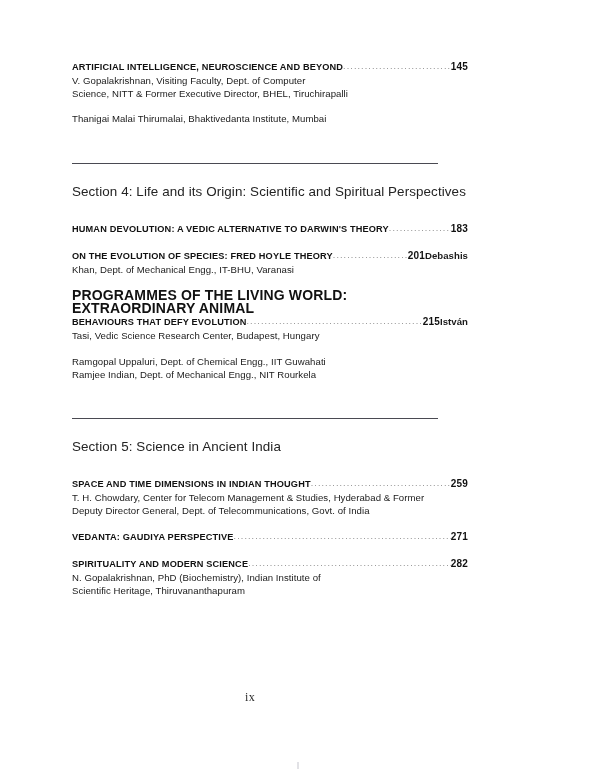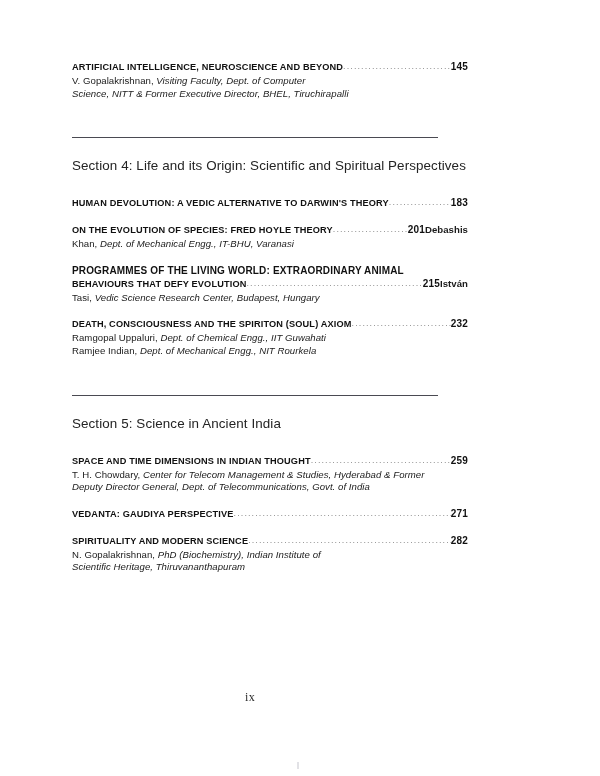--- a/index.html
+++ b/index.html
@@ -71,35 +71,34 @@
   .overflow-name {
     flex: 0 0 auto;
     font-weight: bold;
     font-size: 9.6px;
     color: #1a1a1a;
     white-space: pre;
     letter-spacing: 0.05px;
   }
   
   .entry-title-wrap {
-    font-size: 10px;
+    font-size: 14px;
     font-weight: bold;
     letter-spacing: 0.15px;
     line-height: 13px;
     color: #111111;
   }
   .authors {
     font-size: 9.6px;
     line-height: 12.6px;
     color: #1a1a1a;
     margin-top: 1px;
     letter-spacing: 0.05px;
   }
   .authors .it {
-    font-style: italic;
   }
   .authors .ro {
     font-style: normal;
     margin-top: 40px;
   }
 
   
   .divider {
     width: 366px;
     height: 0;
@@ -151,20 +150,23 @@
           <span class="entry-title">ARTIFICIAL INTELLIGENCE, NEUROSCIENCE AND BEYOND</span>
           <span class="leader"></span>
           <span class="page-num">145</span>
         </div>
         <div class="authors">
           <div><span class="ro">V. Gopalakrishnan, </span><span class="it">Visiting Faculty, Dept. of Computer</span></div>
           <div><span class="it">Science, NITT &amp; Former Executive Director, BHEL, Tiruchirapalli</span></div>
         </div>
       </div>
       <div class="entry">
+        <div class="authors">
+          <div><span class="ro">Thanigai Malai Thirumalai, </span><span class="it">Bhaktivedanta Institute, Mumbai</span></div>
+        </div>
       </div>
       <div class="gap-before-divider"></div>
       <div class="divider"></div>
       <div class="gap-after-divider"></div>
       <div class="section-head">Section 4: Life and its Origin: Scientific and Spiritual Perspectives</div>
       <div class="gap-after-heading"></div>
       <div class="entry">
         <div class="entry-title-line">
           <span class="entry-title">HUMAN DEVOLUTION: A VEDIC ALTERNATIVE TO DARWIN'S THEORY</span>
           <span class="leader"></span>
@@ -188,25 +190,20 @@
           <span class="entry-title">BEHAVIOURS THAT DEFY EVOLUTION</span>
           <span class="leader"></span>
           <span class="page-num">215</span>
           <span class="overflow-name">István</span>
         </div>
         <div class="authors">
           <div><span class="ro">Tasi, </span><span class="it">Vedic Science Research Center, Budapest, Hungary</span></div>
         </div>
       </div>
       <div class="entry">
-        <div class="entry-title-line">
-          <span class="entry-title">DEATH, CONSCIOUSNESS AND THE SPIRITON (SOUL) AXIOM</span>
-          <span class="leader"></span>
-          <span class="page-num">232</span>
-        </div>
         <div class="authors">
           <div><span class="ro">Ramgopal Uppaluri, </span><span class="it">Dept. of Chemical Engg., IIT Guwahati</span></div>
           <div><span class="ro">Ramjee Indian, </span><span class="it">Dept. of Mechanical Engg., NIT Rourkela</span></div>
         </div>
       </div>
       <div class="gap-before-divider"></div>
       <div class="divider"></div>
       <div class="gap-after-divider"></div>
       <div class="section-head">Section 5: Science in Ancient India</div>
       <div class="gap-after-heading"></div>

